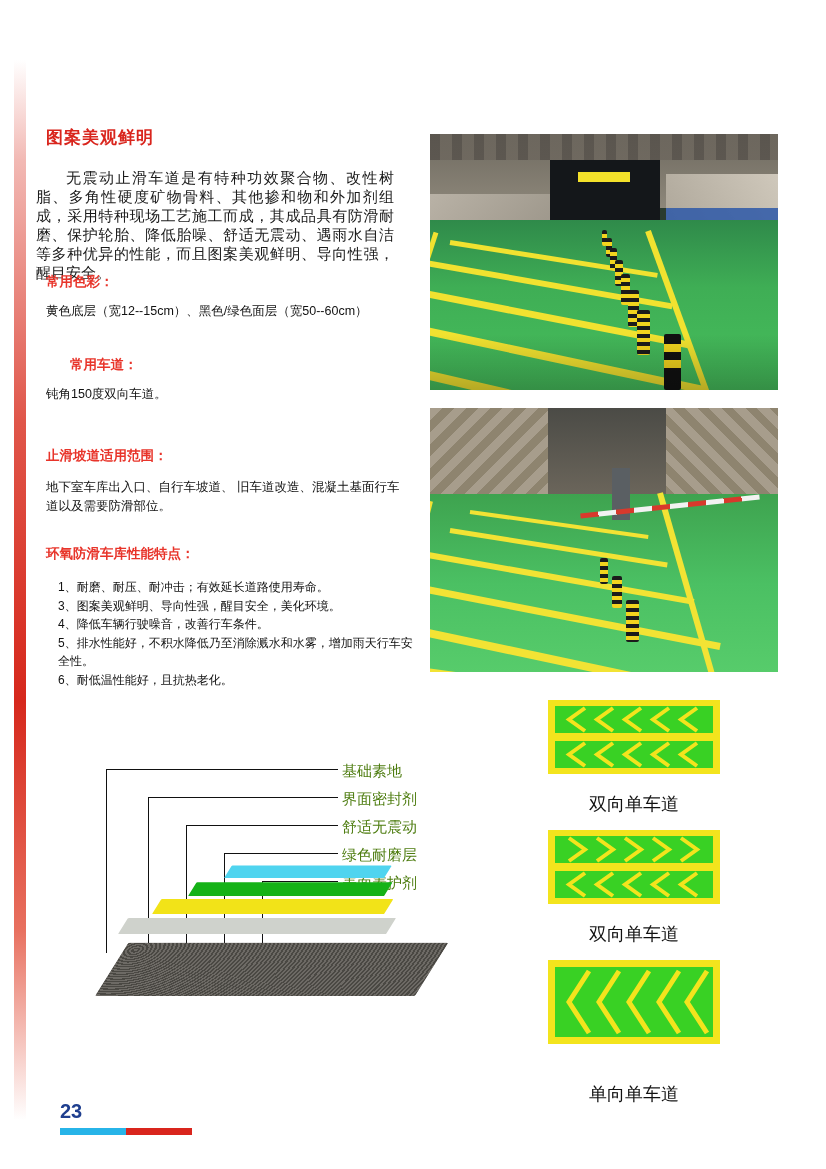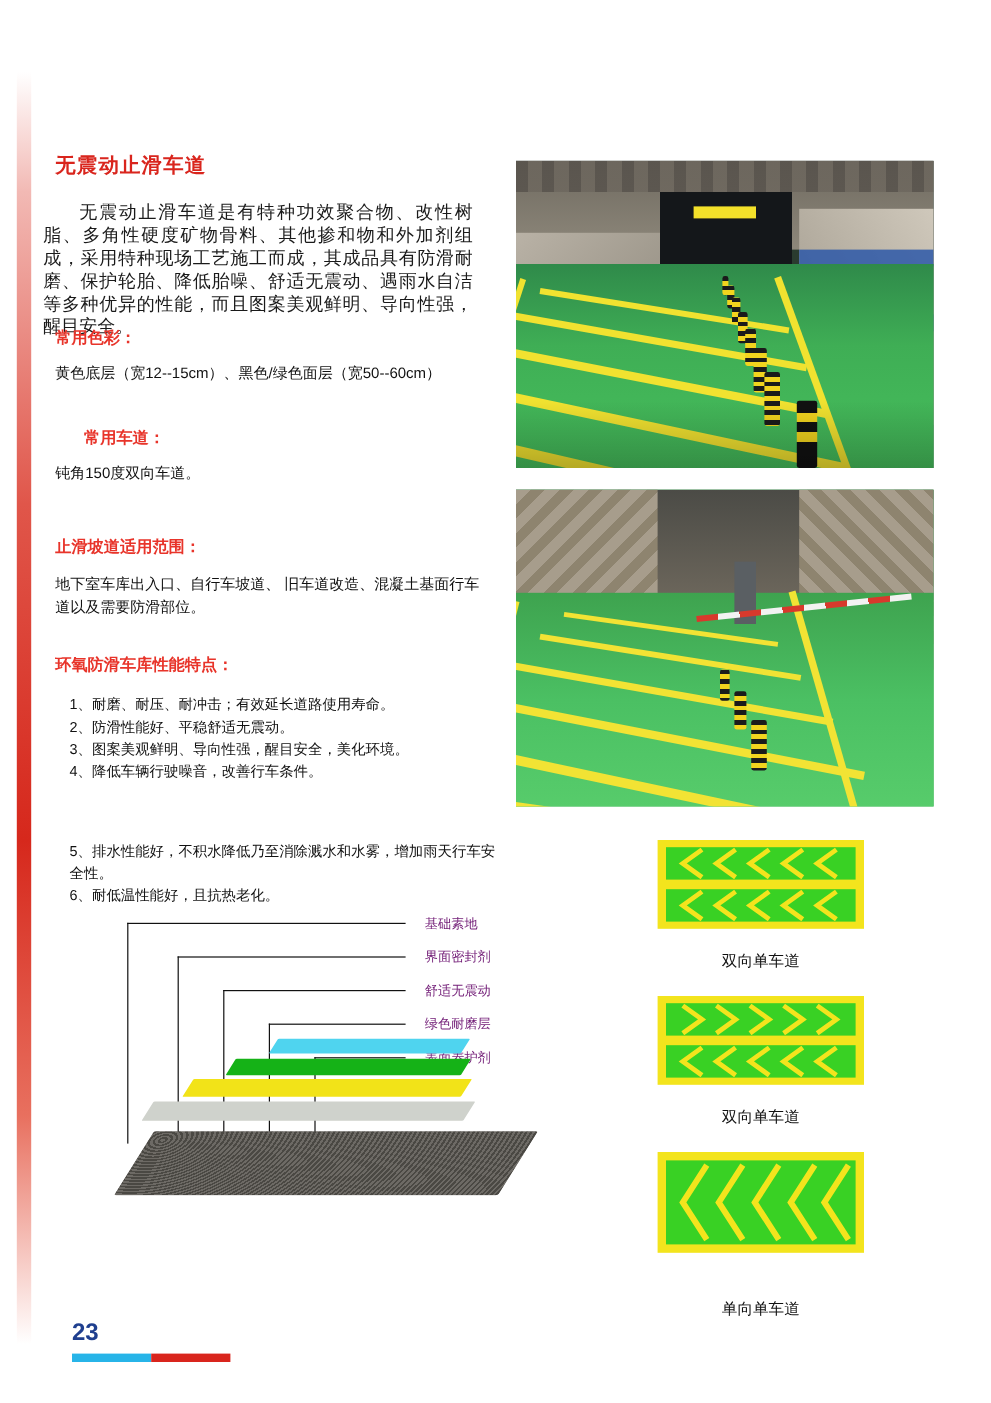--- a/index.html
+++ b/index.html
@@ -92,21 +92,21 @@
   .feat-list {
     position: absolute;
     left: 58px;
     top: 578px;
     width: 360px;
     font-size: 12px;
     line-height: 18.5px;
     color: #111;
   }
   .feat-list div { white-space: nowrap; }
-  .feat-list div.wrap { white-space: normal; margin-top: 48px; }
+  .feat-list div.wrap { white-space: normal; }
 
   
   .photo1 {
     position: absolute;
     left: 430px;
     top: 134px;
     width: 348px;
     height: 256px;
     overflow: hidden;
     background: #2a3b2f;
@@ -203,24 +203,23 @@
   
   .diagram {
     position: absolute;
     left: 60px;
     top: 740px;
     width: 370px;
     height: 300px;
   }
   .diag-label {
     position: absolute;
-    font-size: 11px;
-    color: #701a75;
+    font-size: 15px;
+    color: #4d7c0f;
     white-space: nowrap;
-    margin-left: 12px;
   }
   .diag-line {
     position: absolute;
     background: #111;
     height: 1px;
   }
   .diag-vline {
     position: absolute;
     background: #111;
     width: 1px;
@@ -259,21 +258,21 @@
     position:absolute;
     left: 7px;
     width: 158px;
     background: #39d124;
     overflow: hidden;
   }
   .swatch-cap {
     position: absolute;
     width: 172px;
     text-align: center;
-    font-size: 13px;
+    font-size: 18px;
     color: #111;
   }
 
   
   .pagenum {
     position: absolute;
     left: 60px;
     top: 1100px;
     font-size: 20px;
     font-weight: bold;
@@ -288,37 +287,36 @@
     background: #d9251d;
   }
 </style>
 </head>
 <body>
 
 <div class="left-band">
   <div class="left-band-inner"></div>
 </div>
 
-<div class="page-title">无震动止滑车道</div>
+<div class="page-title">图案美观鲜明</div>
 
 <div class="intro">无震动止滑车道是有特种功效聚合物、改性树脂、多角性硬度矿物骨料、其他掺和物和外加剂组成，采用特种现场工艺施工而成，其成品具有防滑耐磨、保护轮胎、降低胎噪、舒适无震动、遇雨水自洁等多种优异的性能，而且图案美观鲜明、导向性强，醒目安全。</div>
 
 <div class="sec-head" id="head-colors">常用色彩：</div>
 <div class="sec-body" id="body-colors">黄色底层（宽12--15cm）、黑色/绿色面层（宽50--60cm）</div>
 
 <div class="sec-head" id="head-lanes">常用车道：</div>
 <div class="sec-body" id="body-lanes">钝角150度双向车道。</div>
 
 <div class="sec-head" id="head-scope">止滑坡道适用范围：</div>
 <div class="sec-body" id="body-scope">地下室车库出入口、自行车坡道、 旧车道改造、混凝土基面行车道以及需要防滑部位。</div>
 
 <div class="sec-head" id="head-feat">环氧防滑车库性能特点：</div>
 <div class="feat-list">
   <div>1、耐磨、耐压、耐冲击；有效延长道路使用寿命。</div>
-  <div>2、防滑性能好、平稳舒适无震动。</div>
   <div>3、图案美观鲜明、导向性强，醒目安全，美化环境。</div>
   <div>4、降低车辆行驶噪音，改善行车条件。</div>
   <div class="wrap">5、排水性能好，不积水降低乃至消除溅水和水雾，增加雨天行车安全性。</div>
   <div>6、耐低温性能好，且抗热老化。</div>
 </div>
 
 <div class="photo1">
   <div class="p1-ceiling"></div>
   <div class="p1-ceilbeam"></div>
   <div class="p1-entry"></div>

